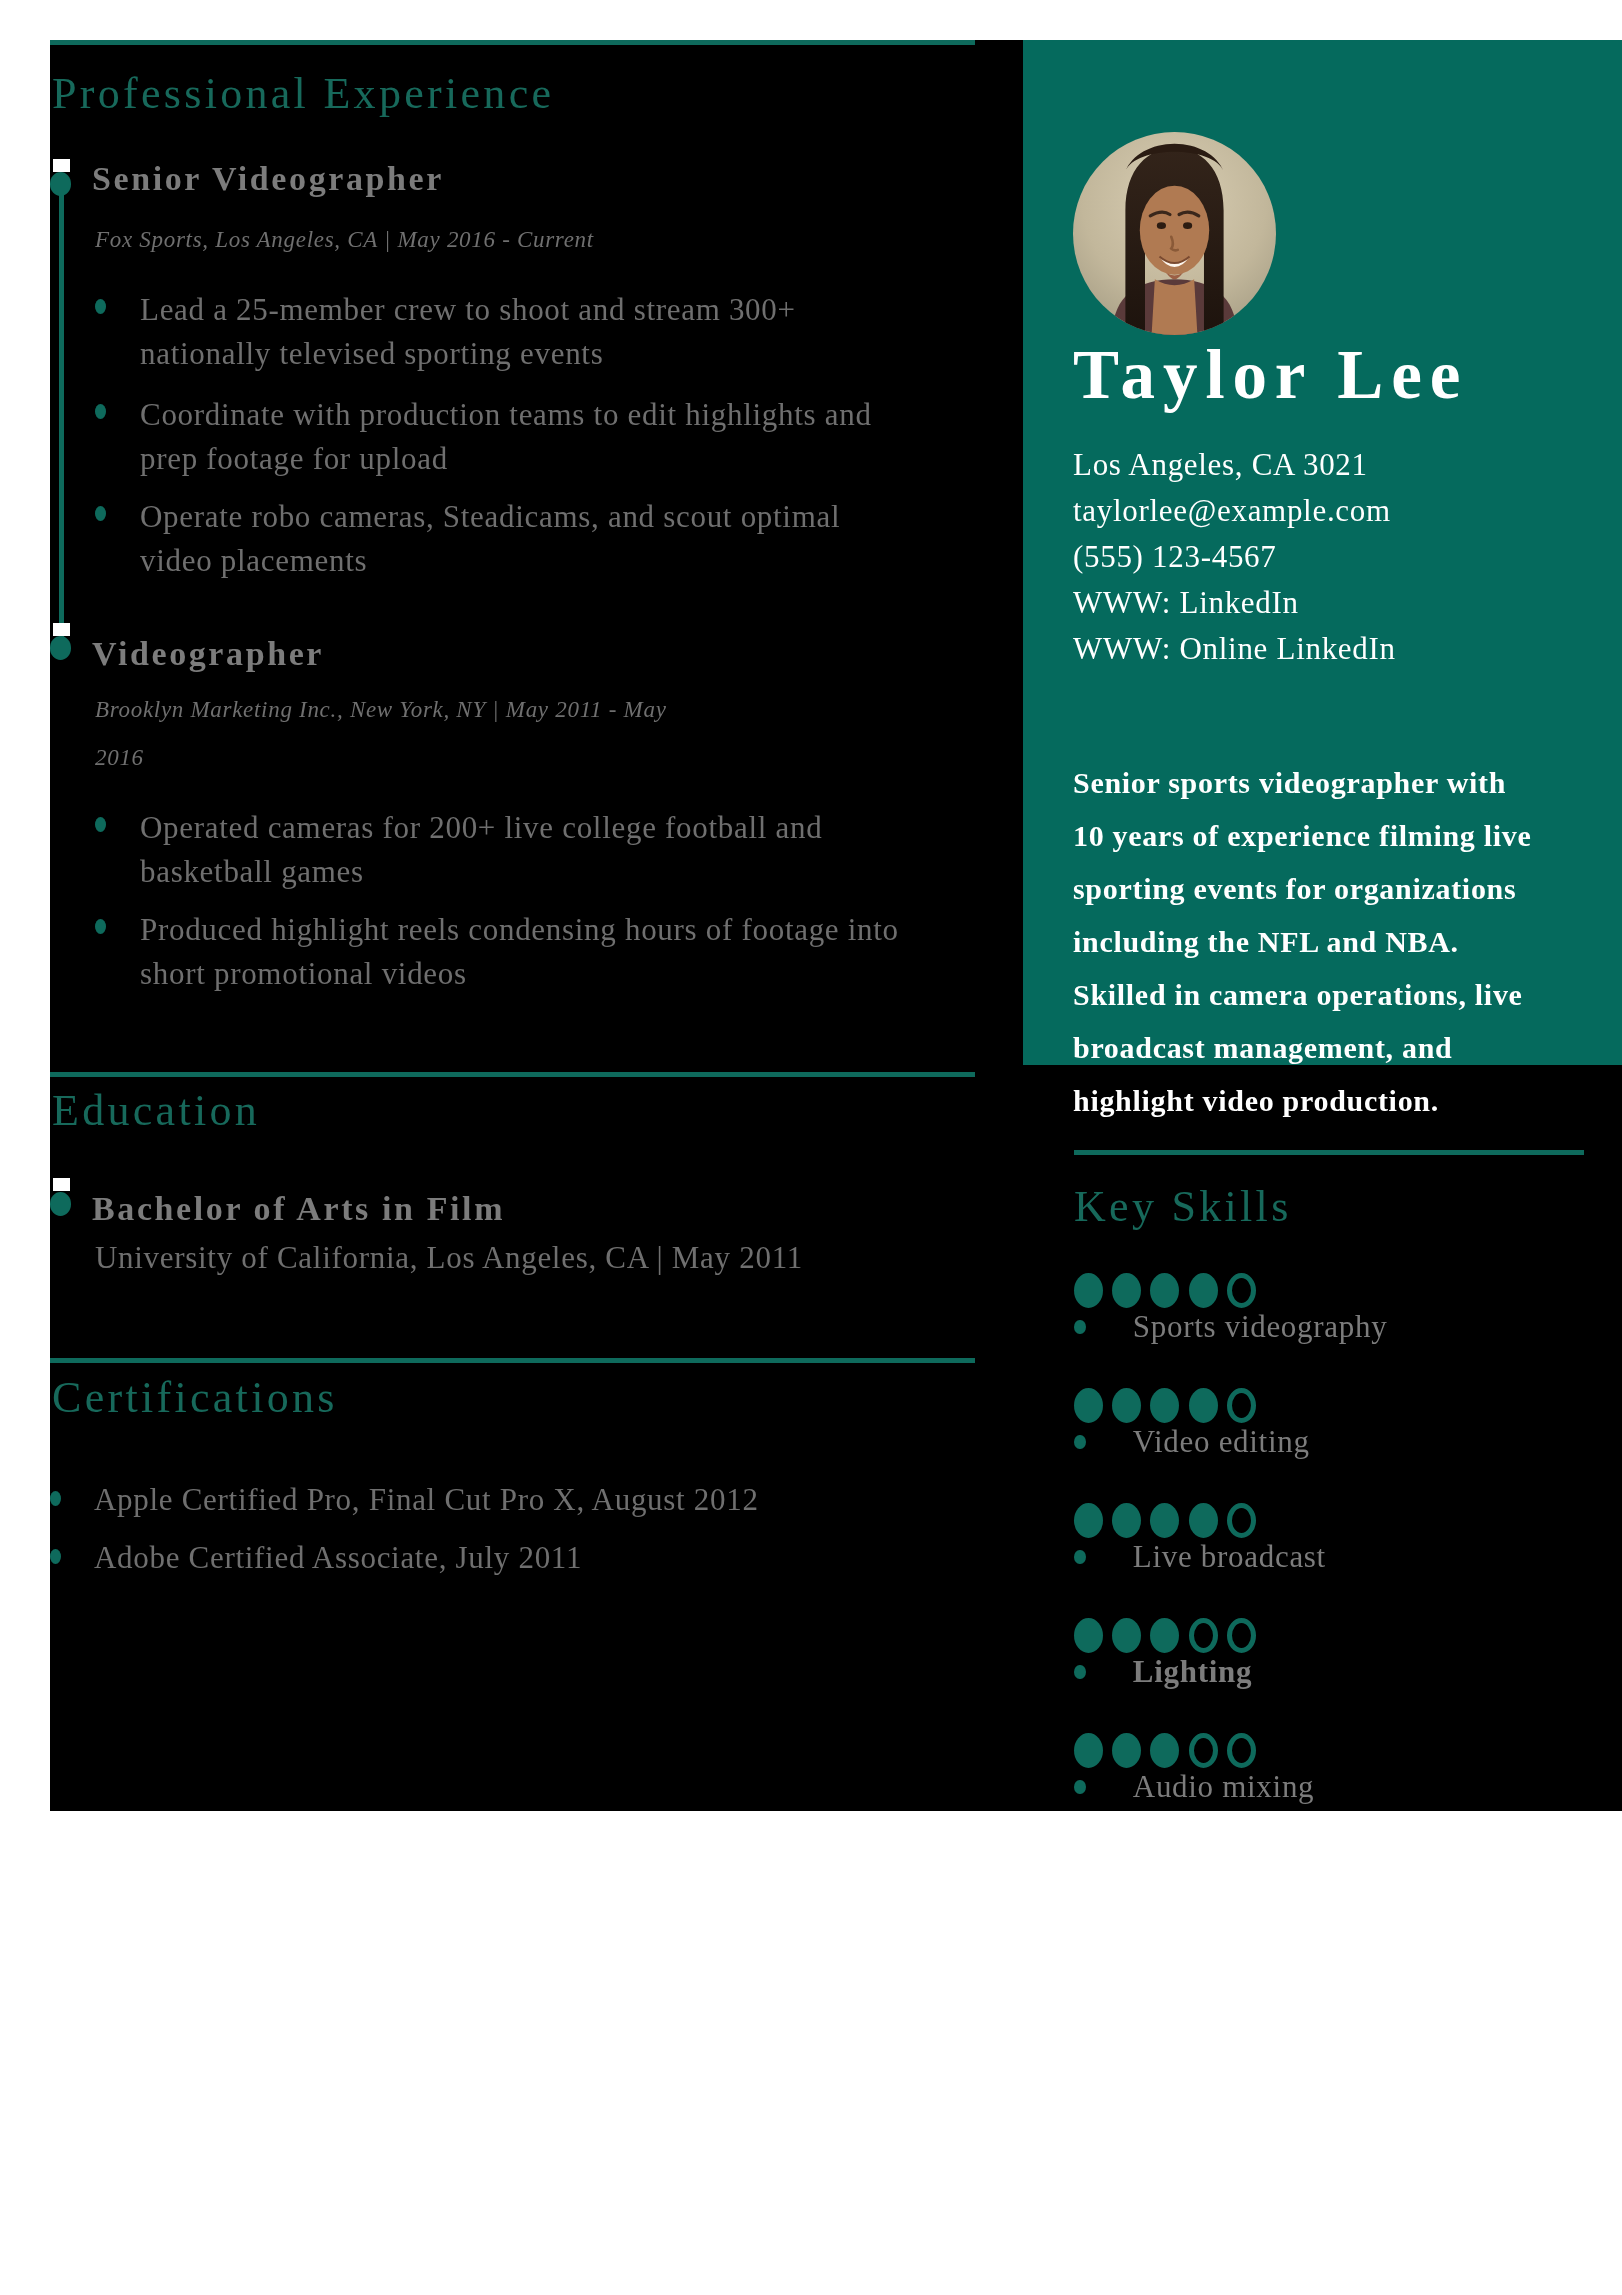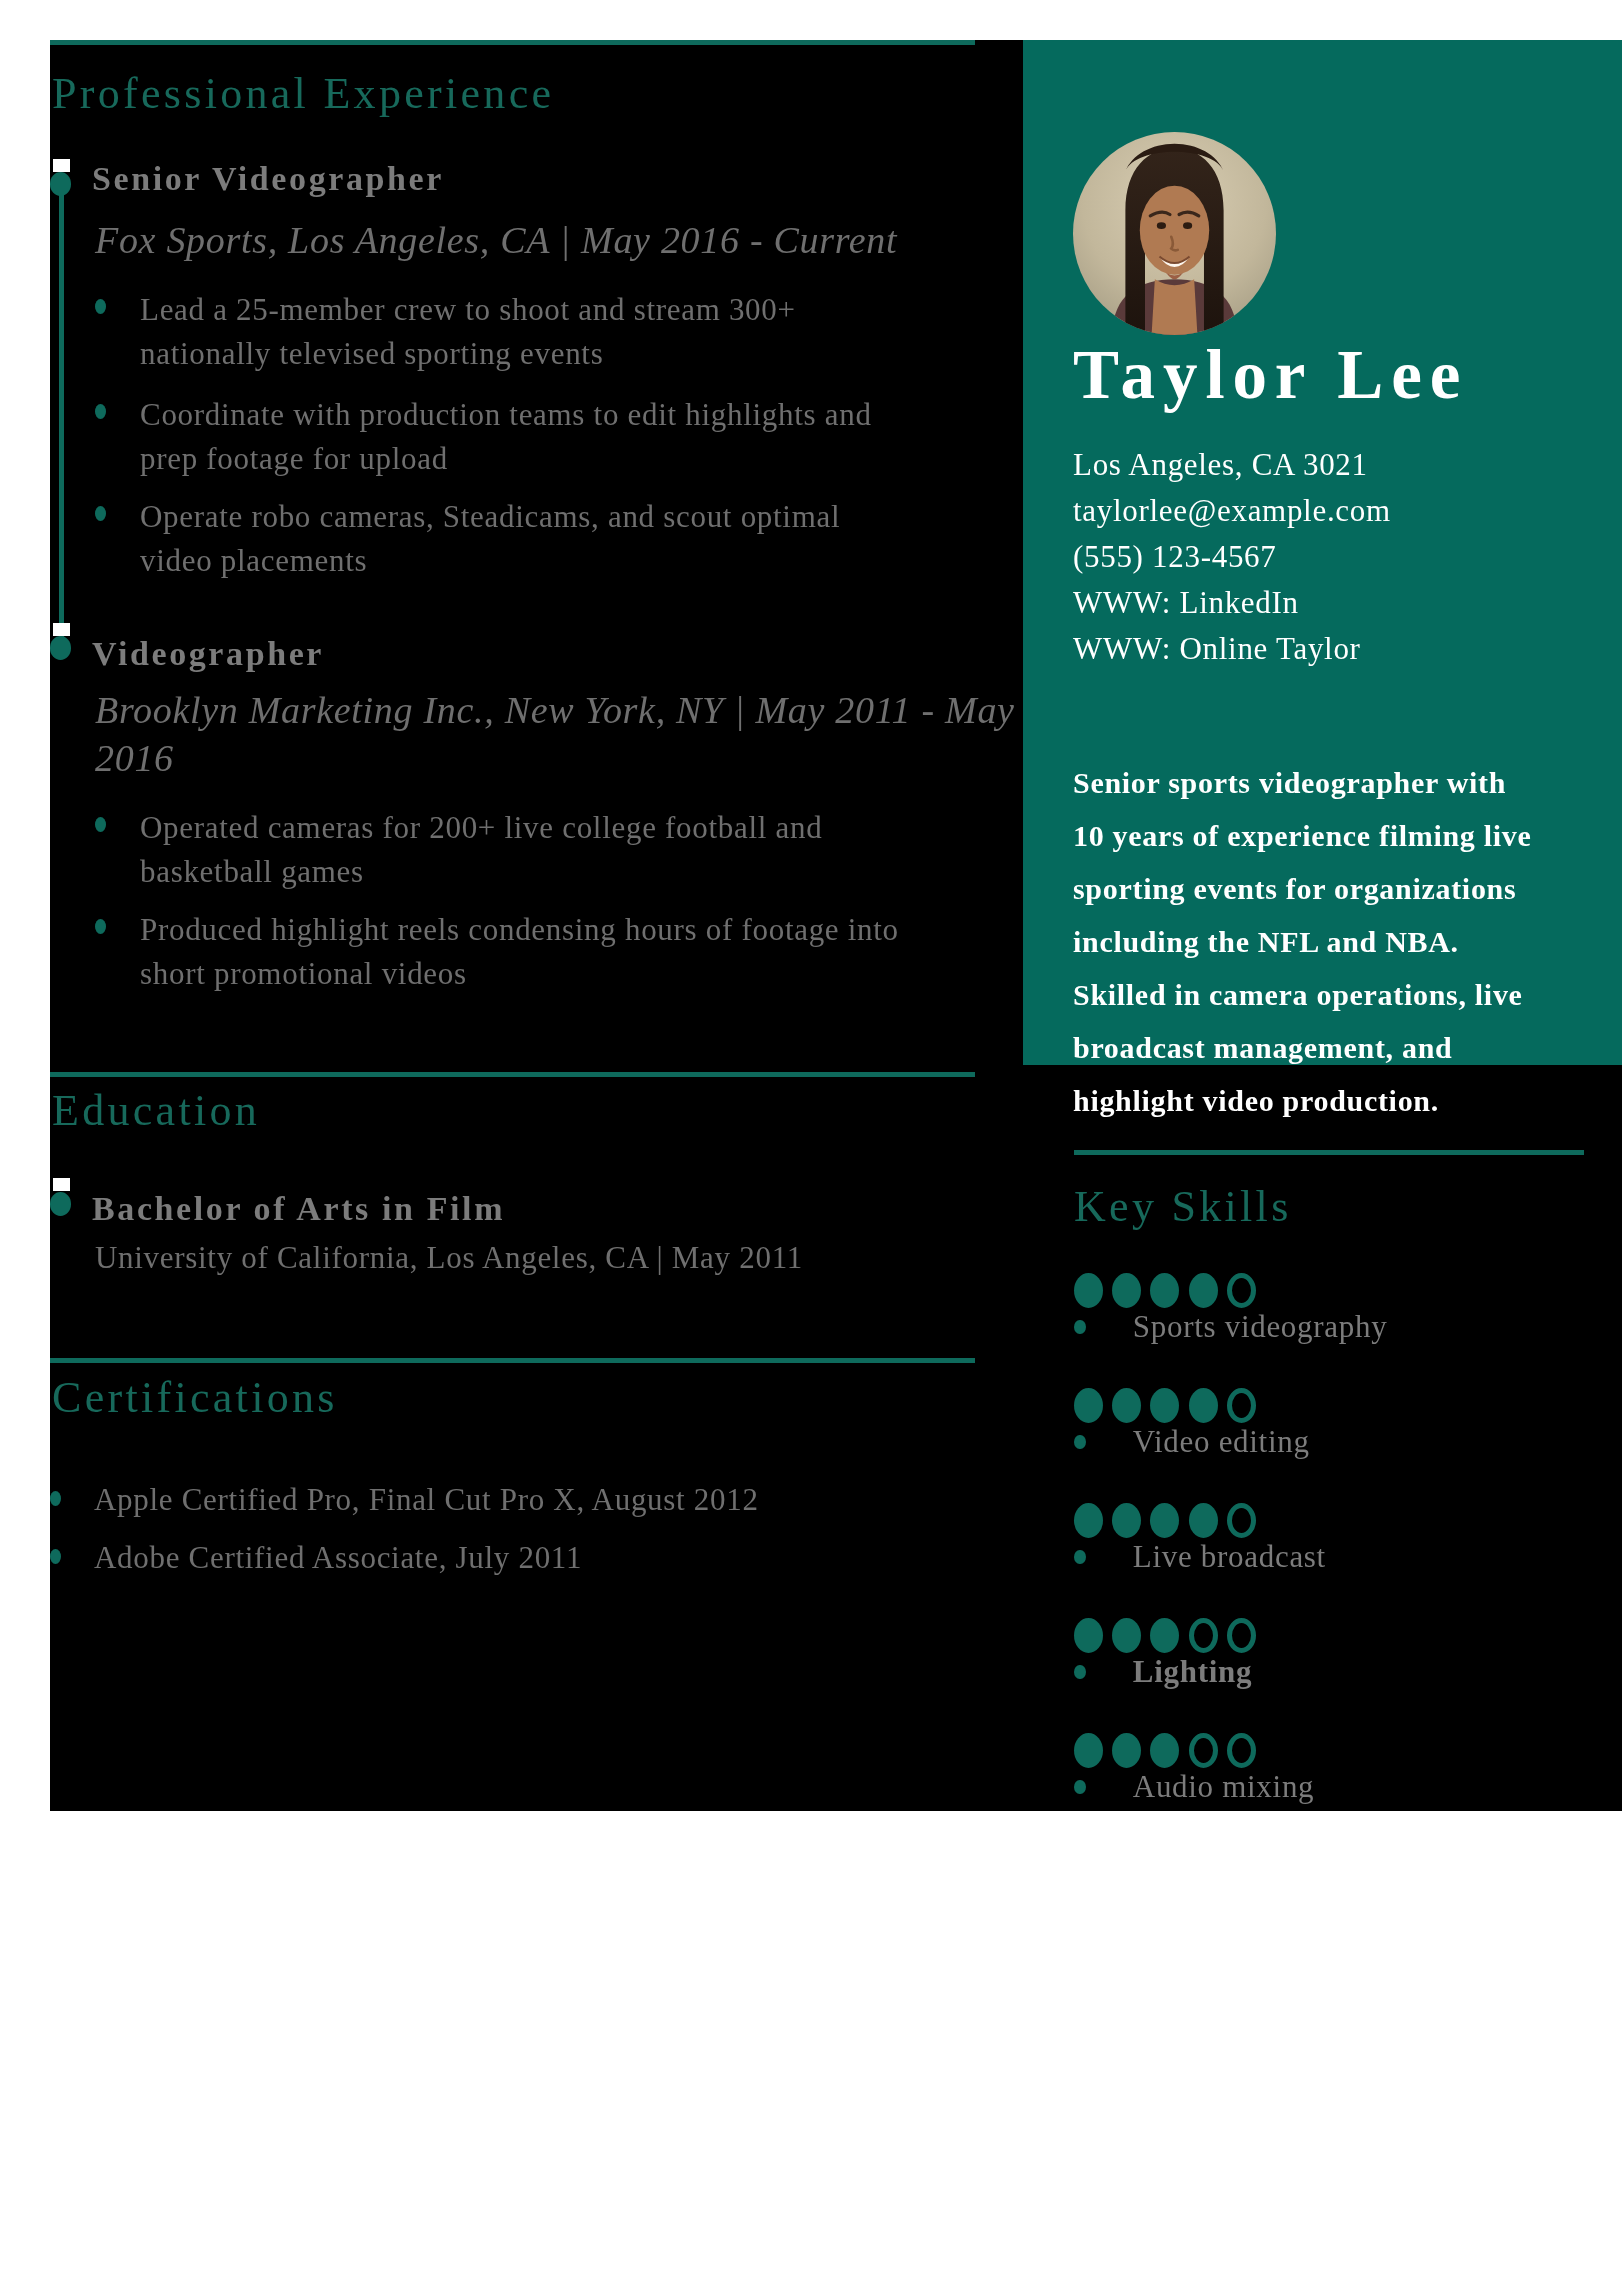--- a/index.html
+++ b/index.html
@@ -22,21 +22,21 @@
   .hline{height:4.6px;background:var(--accent-teal);}
   .h1{
     color:var(--heading-teal);font-weight:normal;font-size:44px;line-height:42px;
     letter-spacing:3.3px;white-space:nowrap;
   }
   .jtitle{
     color:var(--title-gray);font-weight:bold;font-size:34px;line-height:38px;
     letter-spacing:2.6px;white-space:nowrap;
   }
   .meta{
-    color:var(--body-gray);font-style:italic;font-size:38px;line-height:48px;
+    color:var(--body-gray);font-style:italic;font-size:23px;line-height:48px;
     letter-spacing:0.7px;white-space:nowrap;
   }
   .plain{
     color:var(--body-gray);font-size:31px;line-height:39px;letter-spacing:0.7px;white-space:nowrap;
   }
   .xp-lines span{display:block;white-space:nowrap;}
   .xp-text{color:var(--body-gray);font-size:31px;line-height:44px;letter-spacing:0.7px;}
   .xp-dot{width:11px;height:15px;border-radius:50%;background:var(--accent-teal);}
   .tl-square{width:17px;height:13px;background:#fff;}
   .tl-dot{width:21px;height:23.6px;border-radius:50%;background:var(--accent-teal);}
@@ -164,21 +164,21 @@
     </svg>
   </div>
 
   <div class="abs name" style="left:1073px;top:338px;">Taylor Lee</div>
 
   <div class="abs contact" style="left:1073px;top:442px;">
     <span>Los Angeles, CA 3021</span>
     <span>taylorlee@example.com</span>
     <span>(555) 123-4567</span>
     <span>WWW: LinkedIn</span>
-    <span>WWW: Online Taylor</span>
+    <span>WWW: Online LinkedIn</span>
   </div>
 
   <div class="abs summary" style="left:1073px;top:756px;">
     <span>Senior sports videographer with</span>
     <span>10 years of experience filming live</span>
     <span>sporting events for organizations</span>
     <span>including the NFL and NBA.</span>
     <span>Skilled in camera operations, live</span>
     <span>broadcast management, and</span>
     <span>highlight video production.</span>

